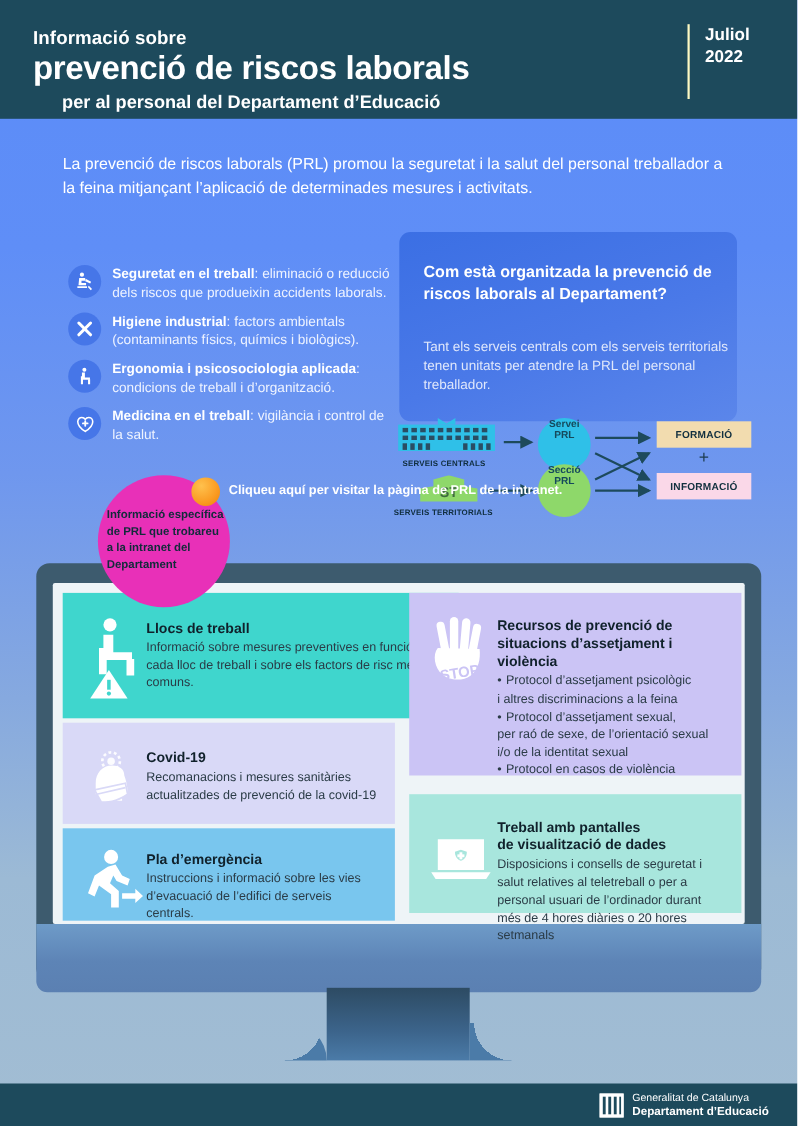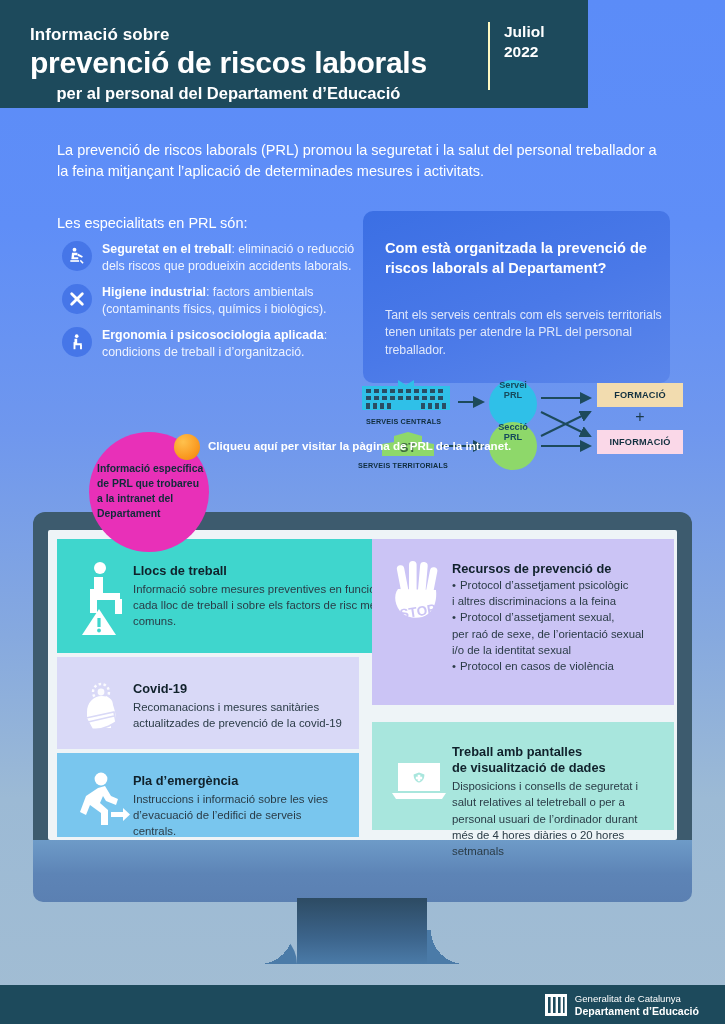--- a/index.html
+++ b/index.html
@@ -23,21 +23,21 @@
         #86a9df 62%,
         #9cbad5 78%,
         #a2bdd3 100%);
     overflow: hidden;
   }
 
   
   #header {
     position: absolute;
     top: 0; left: 0;
-    width: 588px;
+    width: 725px;
     height: 108px;
     background: #1d4a5c;
     color: #ffffff;
   }
   #header-text {
     position: absolute;
     left: 30px;
     top: 24px;
   }
   .hdr-line1 {
@@ -408,21 +408,20 @@
       <div class="hdr-line3">per al personal del Departament d’Educació</div>
     </div>
     <div id="header-date">
       <div class="hdr-date-l">Juliol</div>
       <div class="hdr-date-l">2022</div>
     </div>
   </div>
 
   <div id="intro">La prevenció de riscos laborals (PRL) promou la seguretat i la salut del personal treballador a la feina mitjançant l’aplicació de determinades mesures i activitats.</div>
 
-  <div id="spec-title">Les especialitats en PRL són:</div>
   <div id="spec-list">
 
     <div class="spec-item">
       <div class="spec-icon">
         <svg width="20" height="20" viewBox="0 0 24 24" fill="#ffffff">
           <circle cx="9" cy="4.4" r="2.3"></circle>
           <path d="M6 8.2 L12.5 8.2 L12.5 11 L8.5 11 L8.5 13.6 L13.5 13.6 L13.5 16 L5.2 16 Z"></path>
           <path d="M13 9 L19 12.2 L18 14.2 L12.6 11.6 Z"></path>
           <path d="M4 17 L14.5 17 L14.5 19 L4 19 Z"></path>
           <path d="M16.5 16.6 L20 20.2 L18.6 21.4 L15.4 18 Z"></path>
@@ -452,20 +451,32 @@
           <path d="M8.2 7.2 L11.6 7.2 L11.6 13 L17.4 13 L17.4 15.4 L8.2 15.4 Z"></path>
           <path d="M7 11.5 L9.4 11.5 L9.4 20.5 L7 20.5 Z"></path>
           <path d="M15.2 15 L17.6 15 L17.6 20.5 L15.2 20.5 Z"></path>
         </svg>
       </div>
       <div class="spec-txt">
         <b>Ergonomia i psicosociologia aplicada</b><span>: condicions de treball i d’organització.</span>
       </div>
     </div>
 
+    <div class="spec-item">
+      <div class="spec-icon">
+        <svg width="19" height="19" viewBox="0 0 24 24" fill="none" stroke="#ffffff" stroke-width="1.8">
+          <path d="M12 20.5 C12 20.5 3.4 15 3.4 9.3 C3.4 6.4 5.6 4.4 8.1 4.4 C9.8 4.4 11.2 5.3 12 6.6 C12.8 5.3 14.2 4.4 15.9 4.4 C18.4 4.4 20.6 6.4 20.6 9.3 C20.6 15 12 20.5 12 20.5 Z"></path>
+          <line x1="12" y1="8.6" x2="12" y2="14" stroke-width="2.1" stroke-linecap="round"></line>
+          <line x1="9.3" y1="11.3" x2="14.7" y2="11.3" stroke-width="2.1" stroke-linecap="round"></line>
+        </svg>
+      </div>
+      <div class="spec-txt">
+        <b>Medicina en el treball</b><span>: vigilància i control de la salut.</span>
+      </div>
+    </div>
   </div>
 
   <div id="org-panel">
     <div id="org-title">Com està organitzada la prevenció de riscos laborals al Departament?</div>
     <div id="org-body">Tant els serveis centrals com els serveis territorials tenen unitats per atendre la PRL del personal treballador.</div>
   </div>
 
   <div id="diagram">
 
     <span style="position:absolute;left:2px;top:0px;">
@@ -612,20 +623,21 @@
           <rect x="19" y="2" width="7.6" height="34" rx="3.8"></rect>
           <rect x="29" y="3" width="7.6" height="33" rx="3.8" transform="rotate(5 32.8 19.5)"></rect>
           <rect x="38" y="8" width="7.4" height="28" rx="3.7" transform="rotate(11 41.7 22)"></rect>
           <path d="M8 30 C3 36 5 48 12 54 C18 59.4 30 61 38 55 C45 49.6 47 40 46 31 L8 30 Z"></path>
         </g>
         <text x="28" y="57" font-family="'Liberation Sans',sans-serif" font-size="13.5" font-weight="bold" fill="#cbc4f5" text-anchor="middle" transform="rotate(-9 28 53)">STOP</text>
       </svg>
     </div>
     <div class="card-body">
       <div class="card-title" style="margin-bottom:0;">Recursos de prevenció de</div>
+      <div class="card-title">situacions d’assetjament i violència</div>
       <ul class="bullet-list">
         <li class="b">Protocol d’assetjament psicològic</li>
         <li>i altres discriminacions a la feina</li>
         <li class="b">Protocol d’assetjament sexual,</li>
         <li>per raó de sexe, de l’orientació sexual</li>
         <li>i/o de la identitat sexual</li>
         <li class="b">Protocol en casos de violència</li>
       </ul>
     </div>
   </div>

